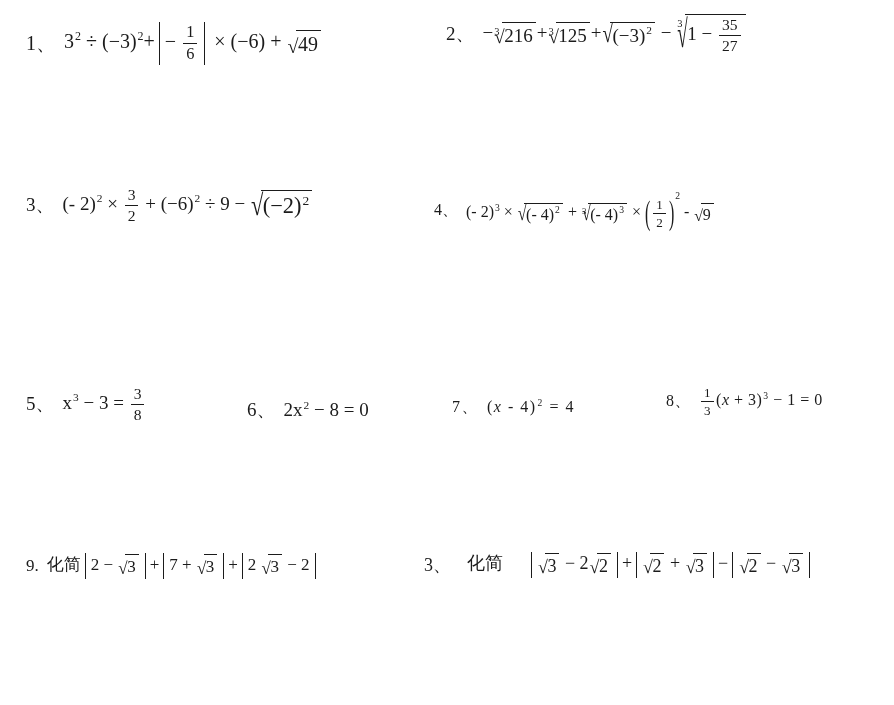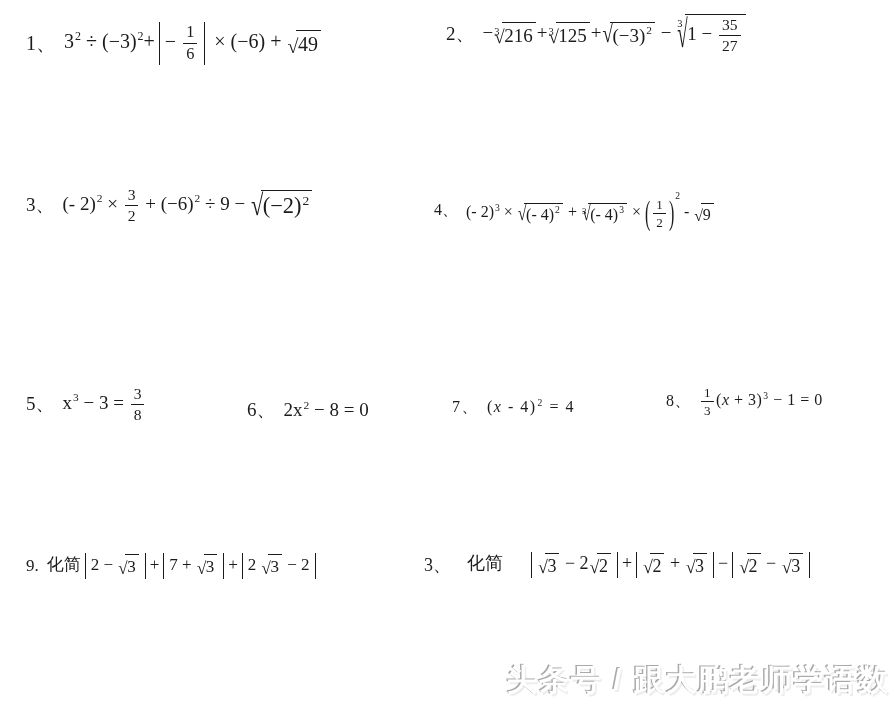--- a/index.html
+++ b/index.html
@@ -115,15 +115,14 @@
   <div class="problem" id="p9">
     <span class="plabel">9.</span>
     <span class="pexpr"><span class="mt">化简</span><span class="mabs"><span class="mt">2 − </span><span class="rt"><span class="rs">√</span><span class="rq"><span class="mt">3</span></span></span></span><span class="mt">+</span><span class="mabs"><span class="mt">7 + </span><span class="rt"><span class="rs">√</span><span class="rq"><span class="mt">3</span></span></span></span><span class="mt">+</span><span class="mabs"><span class="mt">2 </span><span class="rt"><span class="rs">√</span><span class="rq"><span class="mt">3</span></span></span><span class="mt"> − 2</span></span></span>
   </div>
 
   <div class="problem" id="p10">
     <span class="plabel">3、</span>
     <span class="pexpr"><span class="mt">化简</span><span class="mabs"><span class="rt"><span class="rs">√</span><span class="rq"><span class="mt">3</span></span></span><span class="mt"> − 2</span><span class="rt"><span class="rs">√</span><span class="rq"><span class="mt">2</span></span></span></span><span class="mt">+</span><span class="mabs"><span class="rt"><span class="rs">√</span><span class="rq"><span class="mt">2</span></span></span><span class="mt"> + </span><span class="rt"><span class="rs">√</span><span class="rq"><span class="mt">3</span></span></span></span><span class="mt">−</span><span class="mabs"><span class="rt"><span class="rs">√</span><span class="rq"><span class="mt">2</span></span></span><span class="mt"> − </span><span class="rt"><span class="rs">√</span><span class="rq"><span class="mt">3</span></span></span></span></span>
   </div>
 
-  <div class="watermark">头条号 / 跟大鹏老师学语数</div>
 
 </div>
 
 </body></html>

